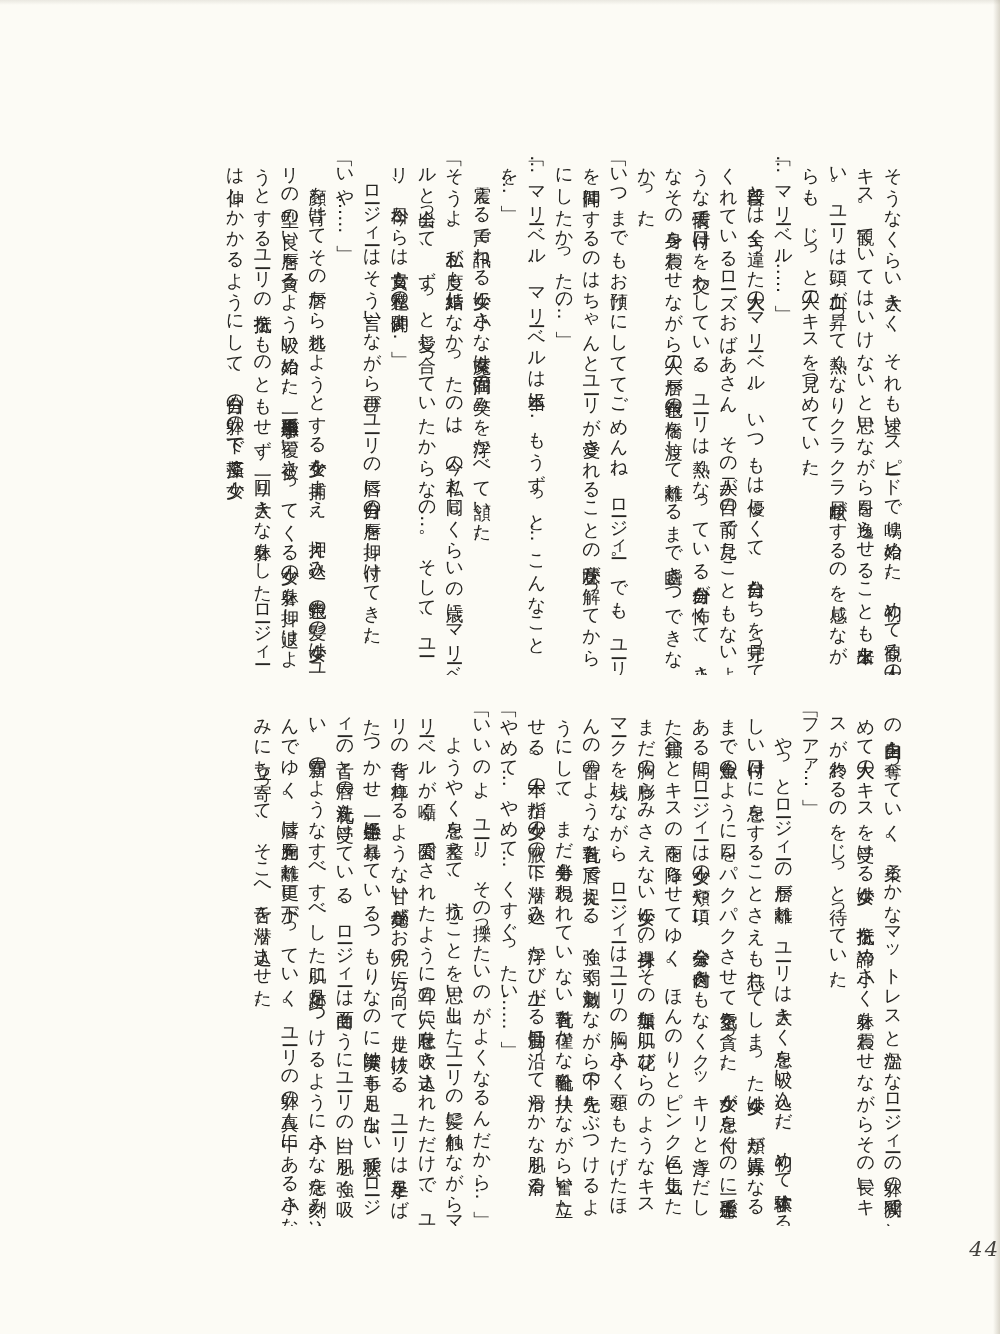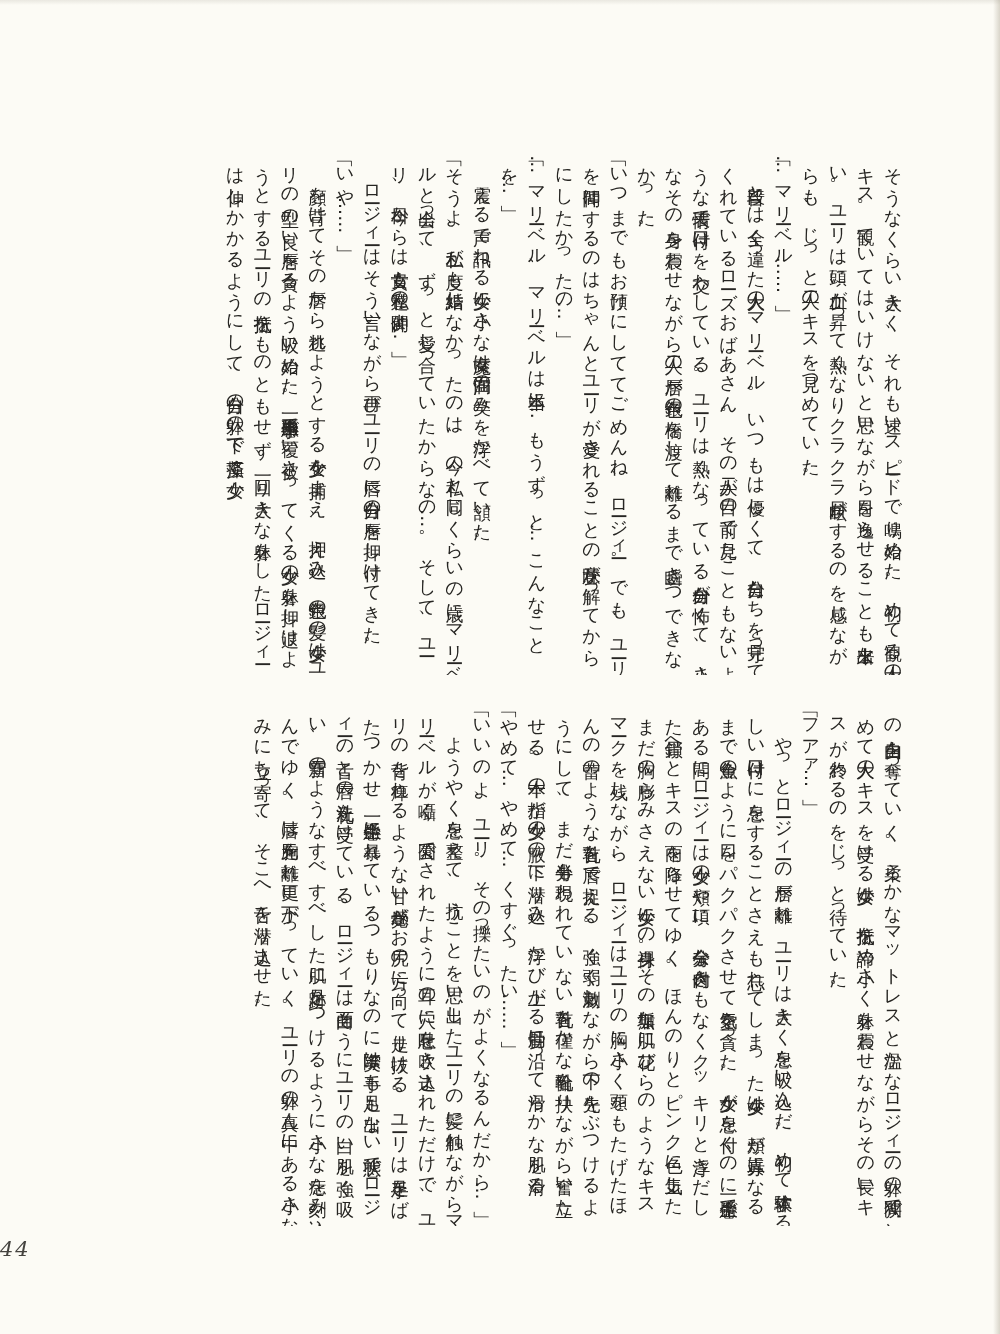--- a/index.html
+++ b/index.html
@@ -45,21 +45,21 @@
   }
   .vtext-top { top: 155px; }
   .vtext-bottom { top: 706px; }
   .vtext p { margin: 0; padding: 0; }
   .vtext p.indent { text-indent: 1em; }
   .page-number {
     position: absolute;
     top: 1237px;
     left: 0;
     width: 100%;
-    text-align: left;
+    text-align: right;
     font-family: "DejaVu Serif", serif;
     font-style: italic;
     font-size: 21px;
     letter-spacing: 2px;
     color: #45433f;
   }
 </style>
 </head>
 <body>
 

